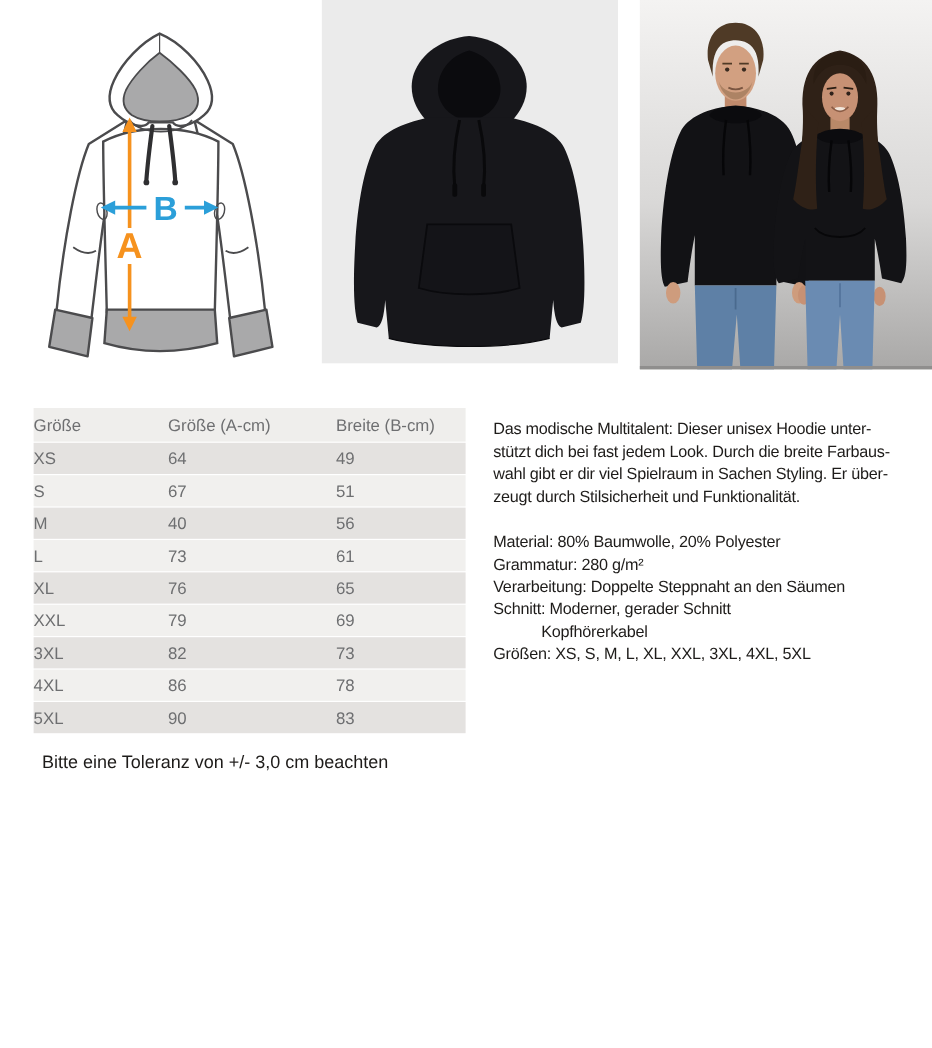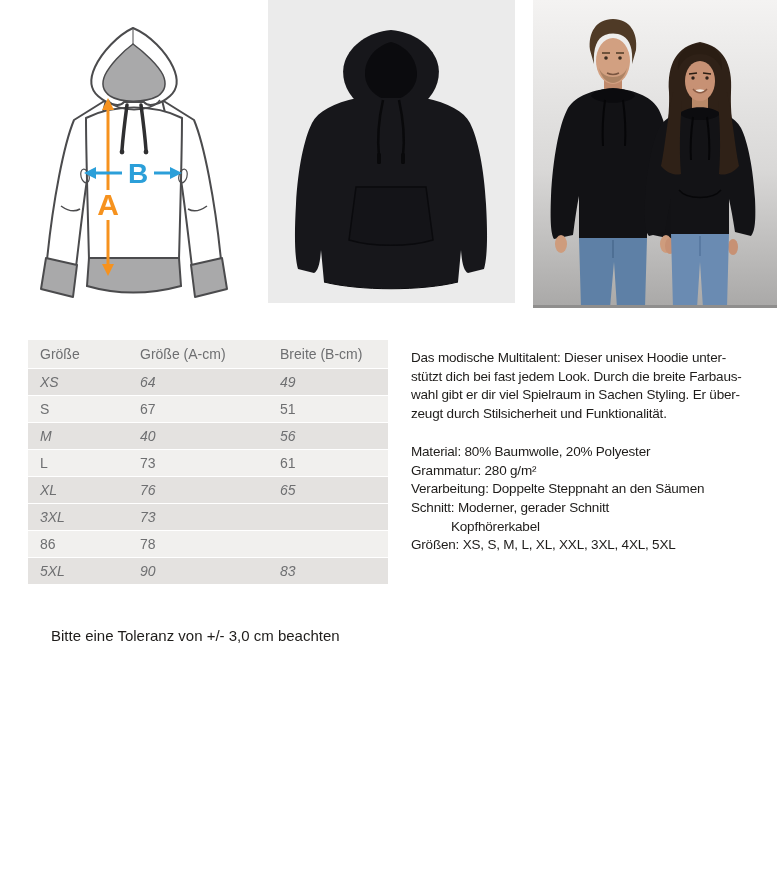--- a/index.html
+++ b/index.html
@@ -10,36 +10,36 @@
 
   
   .diagram       { position:absolute; left:20px;  top:8px; }
   .product-photo { position:absolute; left:268px; top:0; }
   .models-photo  { position:absolute; left:533px; top:0; }
 
   
   .size-table { position:absolute; left:28px; top:340px; width:360px;
                 font-size:14px; color:#6E6F71; }
   .t-row  { display:flex; height:26px; line-height:26px; margin-bottom:1px; background:#F1F0EE; }
-  .t-row.dark   { background:#E4E2E0;font-style:italic; }
+  .t-row.dark   { background:#E4E2E0; }
   .t-row.header { height:28px; line-height:28px; background:#EFEEEC; }
   .t-cell { box-sizing:border-box; }
-  .t-cell:nth-child(1) { width:112px; padding-left:12px; }
+  .t-cell:nth-child(1) { width:112px; padding-left:0; }
   .t-cell:nth-child(2) { width:140px; }
   .t-cell:nth-child(3) { flex:1; }
 
   
   .description { position:absolute; left:411px; top:349px; width:350px;
                  font-size:13.5px; line-height:18.7px; letter-spacing:-0.2px;
                  color:#1E1C1A; white-space:nowrap; }
   .desc-line.indent { padding-left:40px; }
   .desc-gap { height:19px; }
 
   
-  .tolerance { position:absolute; left:51px; top:627px; font-size:15px; color:#1E1C1A; }
+  .tolerance { position:absolute; left:35px; top:627px; font-size:15px; color:#1E1C1A; }
 
   svg text.meas-label { font-family:"Liberation Sans", sans-serif; font-weight:bold; }
 </style>
 </head>
 <body>
 
 <div class="canvas">
 
   <svg class="diagram" width="230" height="300" viewBox="0 0 230 300">
     <g>
@@ -183,25 +183,32 @@
       <div class="t-row">
         <span class="t-cell">L</span>
         <span class="t-cell">73</span>
         <span class="t-cell">61</span>
       </div>
       <div class="t-row dark">
         <span class="t-cell">XL</span>
         <span class="t-cell">76</span>
         <span class="t-cell">65</span>
       </div>
+      <div class="t-row">
+        <span class="t-cell">XXL</span>
+        <span class="t-cell">79</span>
+        <span class="t-cell">69</span>
+      </div>
       <div class="t-row dark">
         <span class="t-cell">3XL</span>
+        <span class="t-cell">82</span>
         <span class="t-cell">73</span>
       </div>
       <div class="t-row">
+        <span class="t-cell">4XL</span>
         <span class="t-cell">86</span>
         <span class="t-cell">78</span>
       </div>
       <div class="t-row dark">
         <span class="t-cell">5XL</span>
         <span class="t-cell">90</span>
         <span class="t-cell">83</span>
       </div>
     </div>
 

